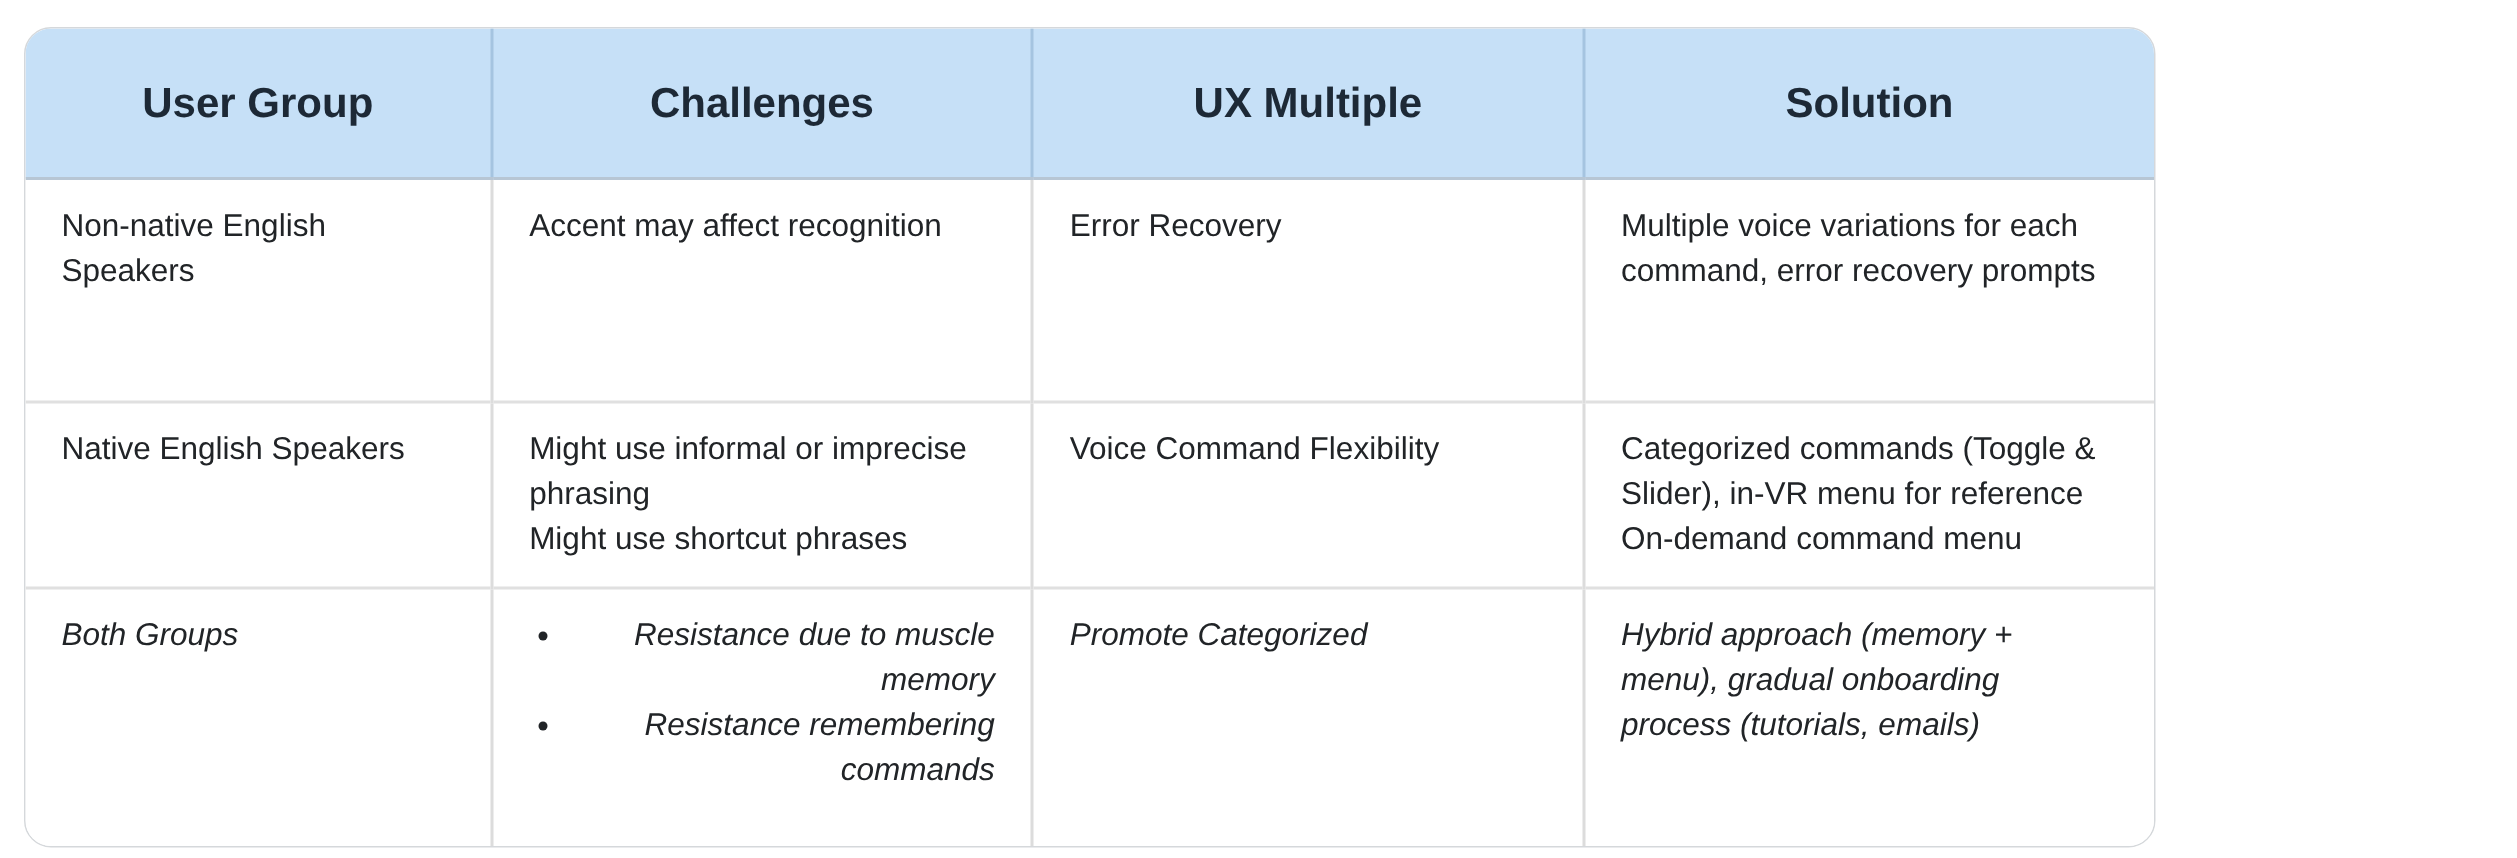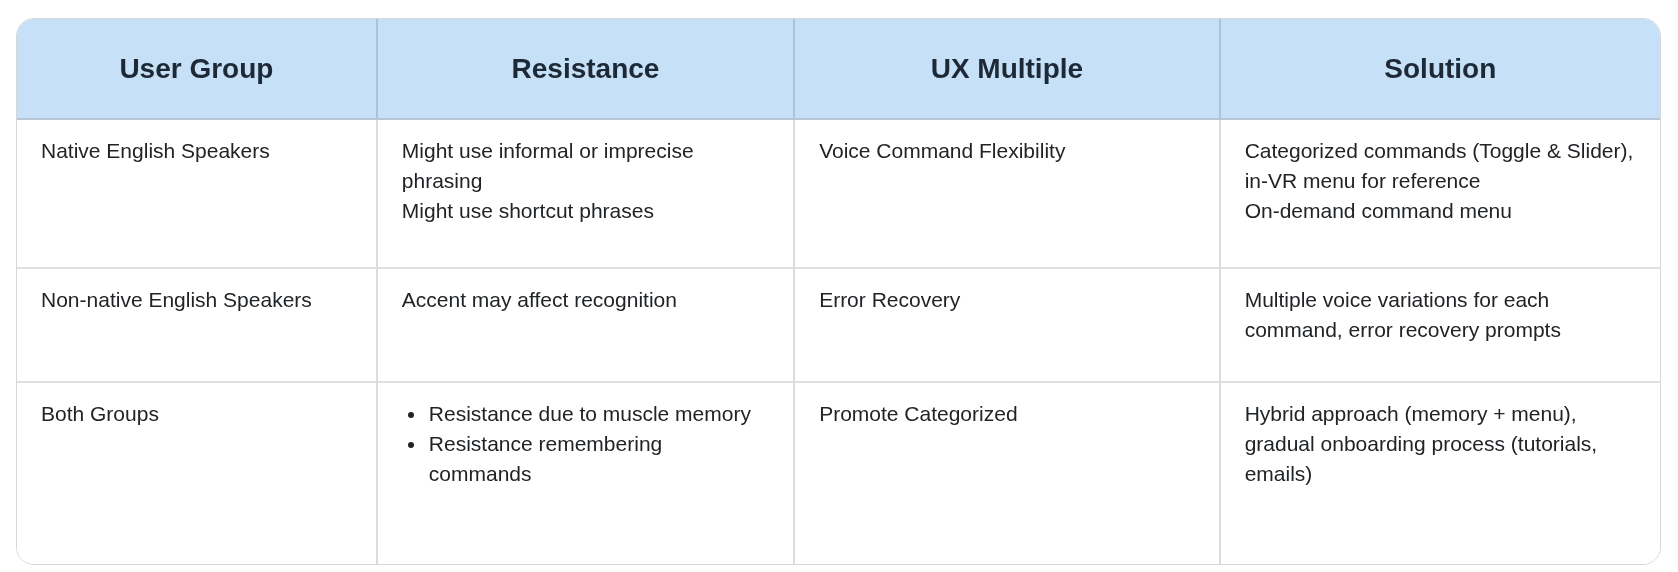--- a/index.html
+++ b/index.html
@@ -8,21 +8,21 @@
     width: 1678px;
     height: 572px;
     background: #ffffff;
     overflow: hidden;
     font-family: "Liberation Sans", sans-serif;
   }
   .table-card {
     position: absolute;
     left: 16px;
     top: 18px;
-    width: 1645px;
+    width: 1421px;
     height: 547px;
     box-sizing: border-box;
     border: 1.5px solid var(--outer-border, #d5d8db);
     border-radius: 18px;
     overflow: hidden;
     background: #ffffff;
   }
   table.ux-table {
     width: 100%;
     height: 100%;
@@ -37,88 +37,89 @@
     font-weight: 700;
     text-align: center;
     vertical-align: middle;
     padding: 0 10px;
     border-bottom: 2px solid var(--header-bottom-divider, #b7c6d4);
     border-right: 2px solid var(--header-divider, #a5c4e0);
   }
   thead th:last-child { border-right: none; margin-left: 15px; }
   tbody tr:nth-child(1) { height: 149px; }
   tbody tr:nth-child(2) { height: 114px; }
-  tbody tr:nth-child(3) { height: auto; }
+  tbody tr:nth-child(3) { height: auto; font-style: italic; }
   tbody td {
     background: #ffffff;
     color: var(--body-text, #212427);
     font-size: 21px;
     line-height: 30px;
     vertical-align: top;
     padding: 16px 24px 16px 24px;
     border-right: 2px solid var(--body-divider, #dcdcdc);
   }
   tbody td:last-child { border-right: none; }
   tbody tr + tr td { border-top: 2px solid var(--row-divider, #e0e0e0); }
   tbody td ul {
     margin: 0;
     padding-left: 25px;
   }
   tbody td li {
     padding-left: 2px;
+    text-align: right;
   }
 </style>
 </head>
 <body>
 
 <div class="table-card">
   <table class="ux-table">
     <colgroup>
       <col style="width:21.9%">
       <col style="width:25.4%">
       <col style="width:25.9%">
       <col style="width:26.8%">
     </colgroup>
     <thead>
       <tr>
         <th>User Group</th>
-        <th>Resistance</th>
+        <th>Challenges</th>
         <th>UX Multiple</th>
         <th>Solution</th>
       </tr>
     </thead>
     <tbody>
+        <tr>
+          <td>
+            <div>Non-native English Speakers</div>
+          </td>
+          <td>
+            <div>Accent may affect recognition</div>
+          </td>
+          <td>
+            <div>Error Recovery</div>
+          </td>
+          <td>
+            <div>Multiple voice variations for each command, error recovery prompts</div>
+          </td>
+        </tr>
         <tr>
           <td>
             <div>Native English Speakers</div>
           </td>
           <td>
             <div>Might use informal or imprecise phrasing</div>
             <div>Might use shortcut phrases</div>
           </td>
           <td>
             <div>Voice Command Flexibility</div>
           </td>
           <td>
             <div>Categorized commands (Toggle &amp; Slider), in-VR menu for reference</div>
             <div>On-demand command menu</div>
-          </td>
-        </tr>
-        <tr>
-          <td>
-            <div>Non-native English Speakers</div>
-          </td>
-          <td>
-            <div>Accent may affect recognition</div>
-          </td>
-          <td>
-            <div>Error Recovery</div>
-          </td>
-          <td>
-            <div>Multiple voice variations for each command, error recovery prompts</div>
           </td>
         </tr>
         <tr>
           <td>
             <div>Both Groups</div>
           </td>
           <td>
             <ul>
               <li>Resistance due to muscle memory</li>
               <li>Resistance remembering commands</li>

